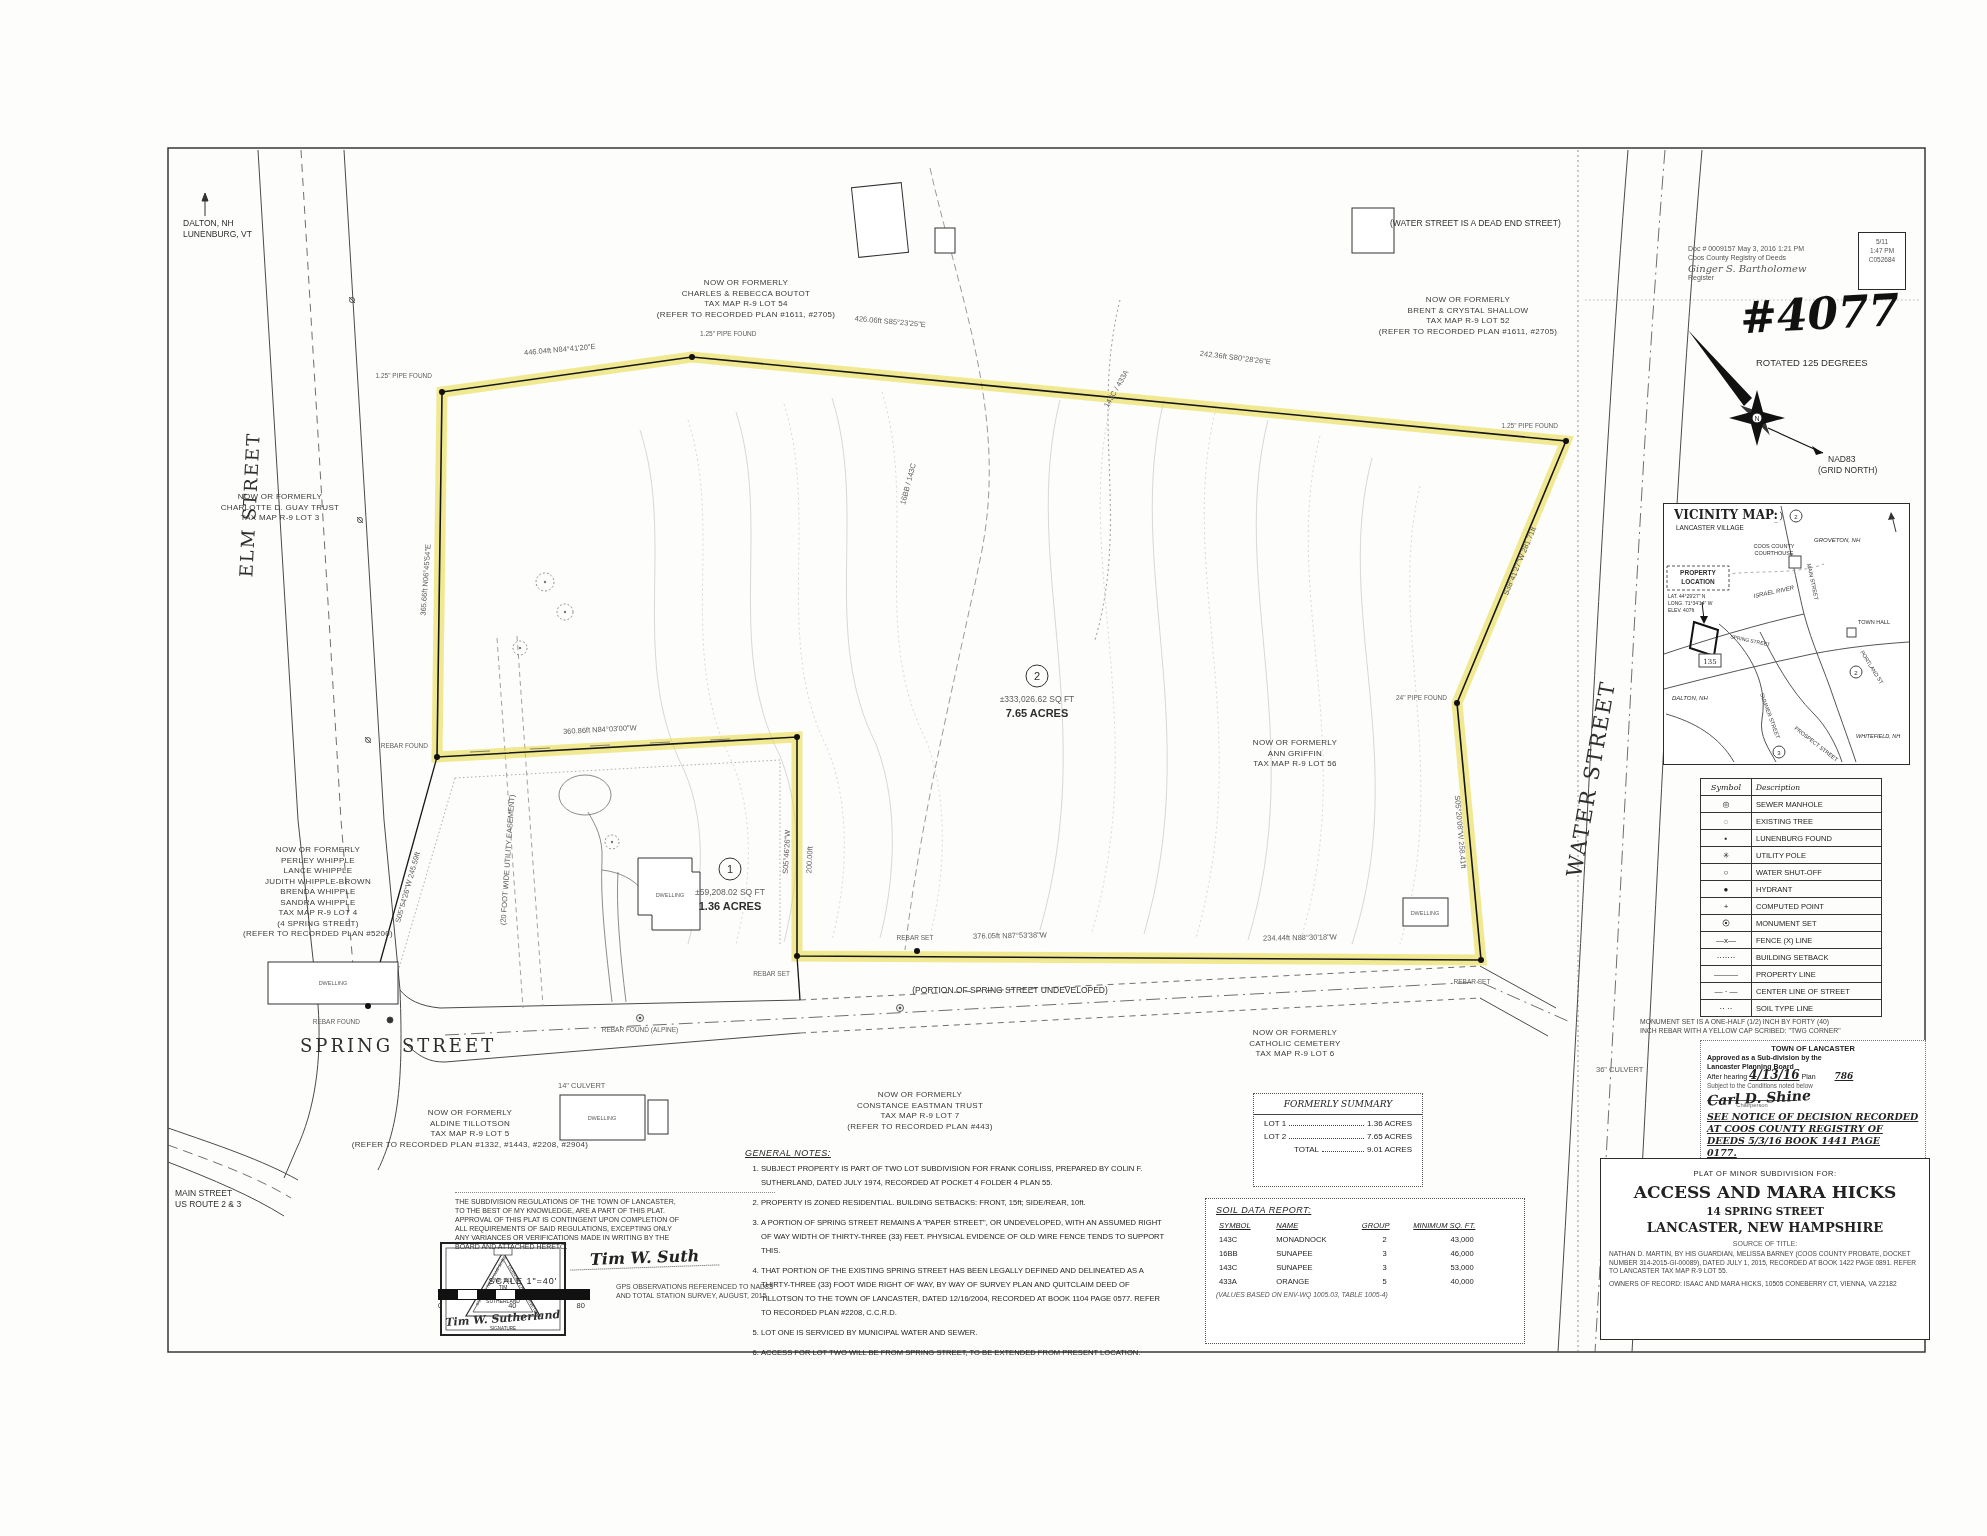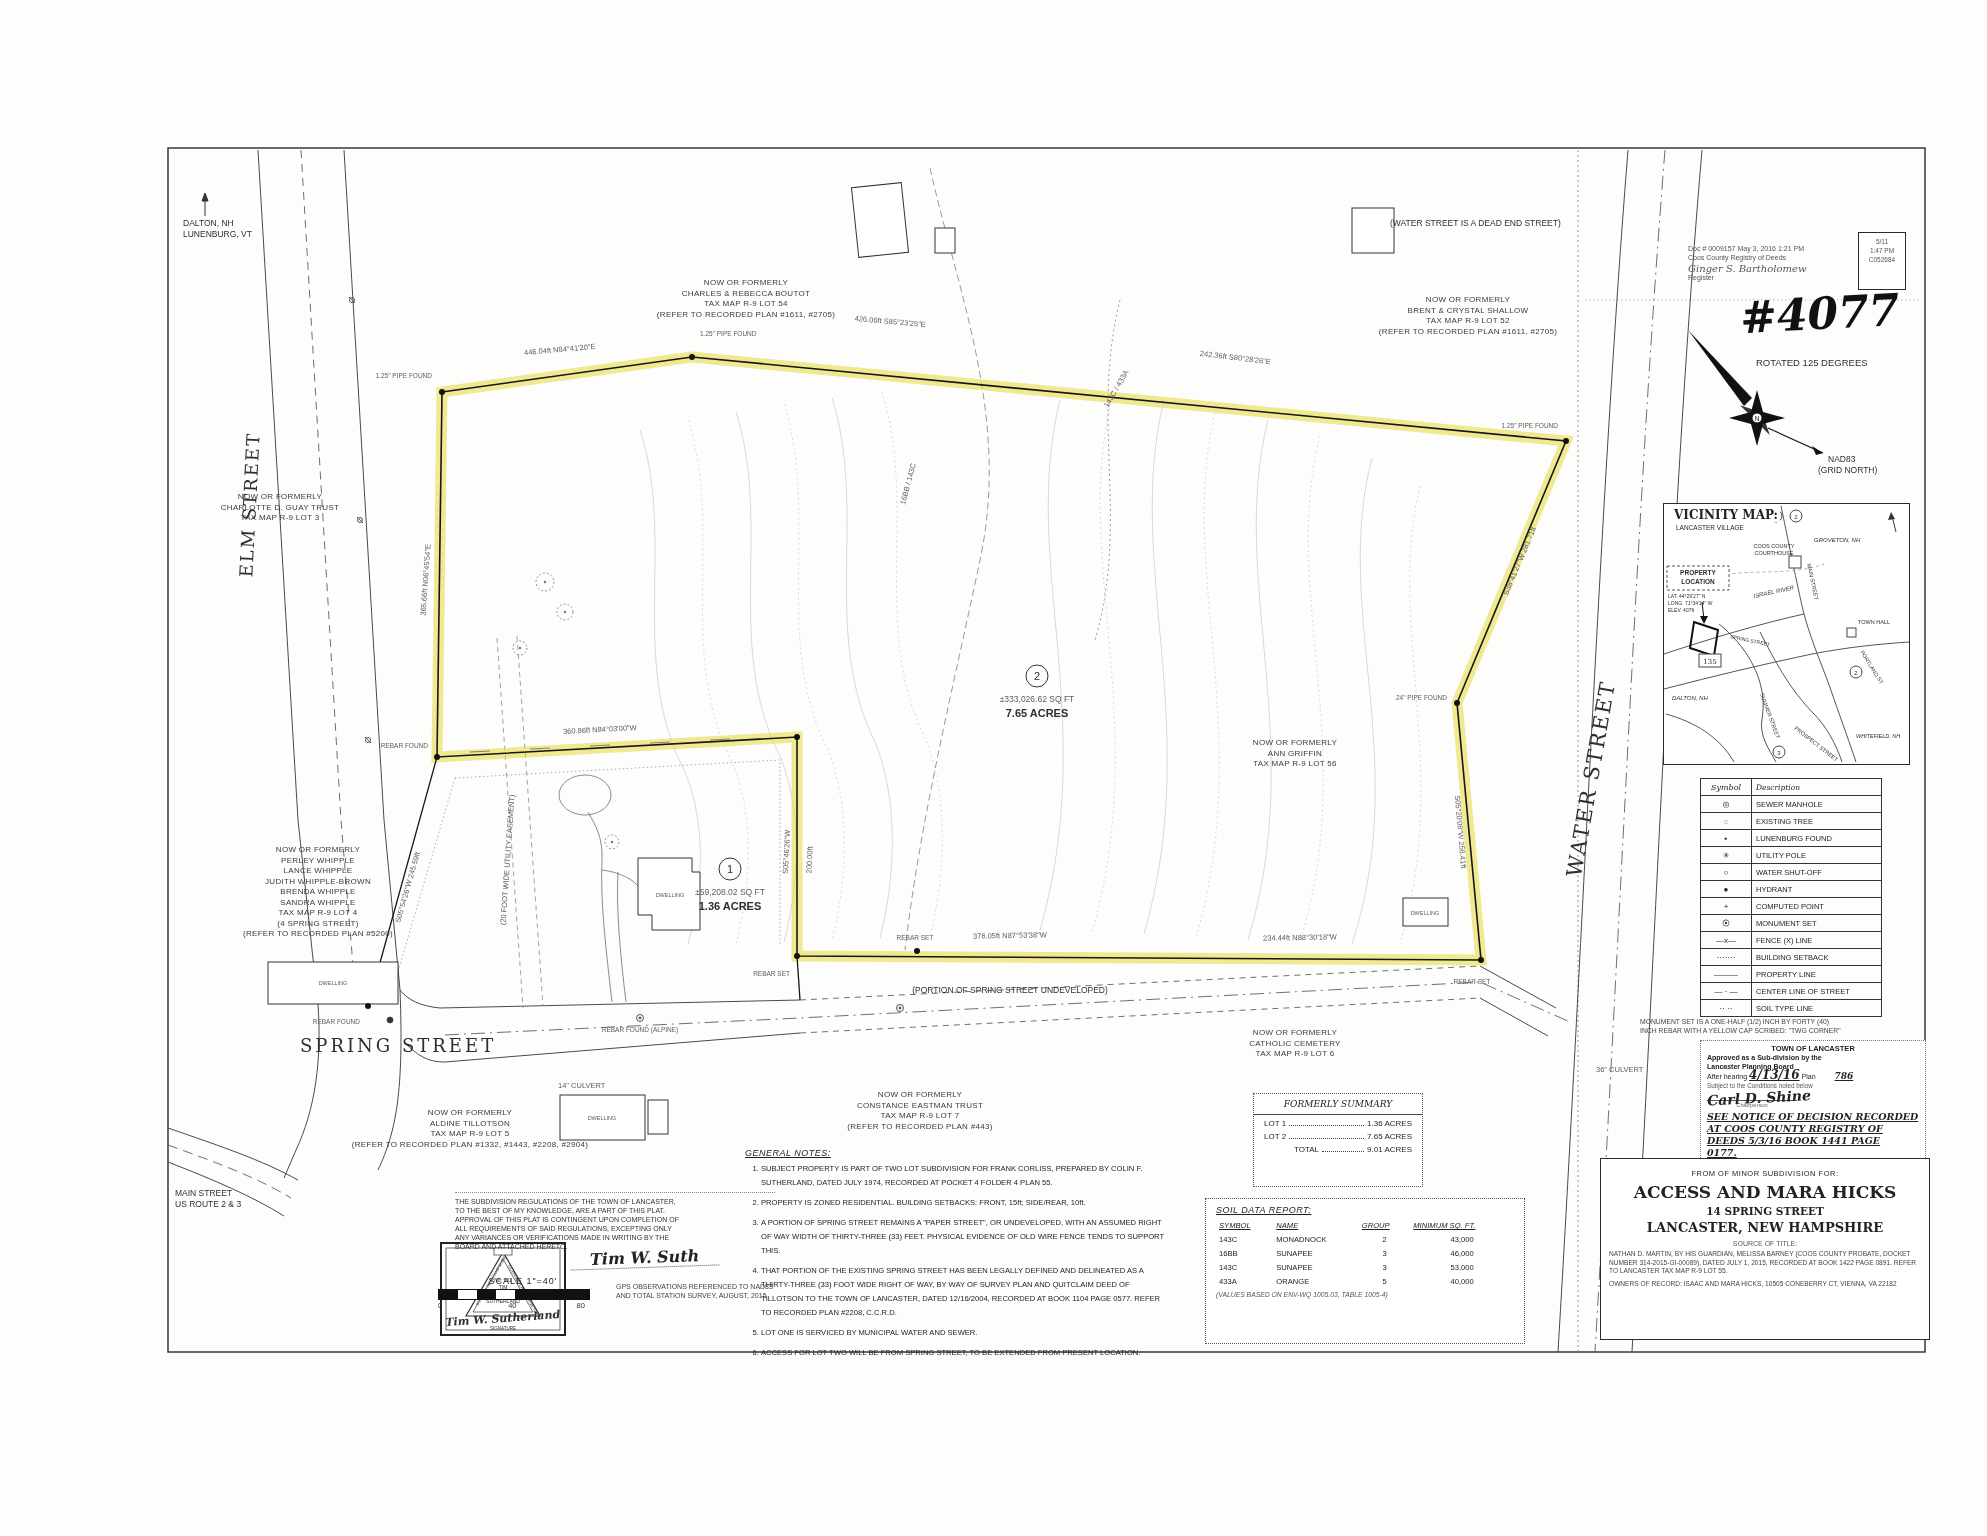--- a/index.html
+++ b/index.html
@@ -445,21 +445,21 @@
   <div class="c" style="font-size:5.8px;color:#666;border-top:1px solid #555;width:90px;">Chairperson</div>
   <div class="hw" style="font-size:9.5px;line-height:12px;text-decoration:underline;margin-top:1px;">
         <div>SEE NOTICE OF DECISION RECORDED</div>
         <div>AT COOS COUNTY REGISTRY OF</div>
         <div>DEEDS 5/3/16 BOOK 1441 PAGE</div>
         <div>0177.</div>
       </div>
 </div>
 
 <div class="abs box" style="left:1600px;top:1158px;width:312px;height:168px;padding:6px 8px;">
-  <div class="c" style="font-size:7.5px;letter-spacing:.5px;margin-top:4px;">FROM OF MINOR SUBDIVISION FOR:</div>
+  <div class="c" style="font-size:7.5px;letter-spacing:.5px;margin-top:4px;">PLAT OF MINOR SUBDIVISION FOR:</div>
   <div class="c serif" style="font-size:17px;font-weight:bold;margin-top:4px;">ACCESS AND MARA HICKS</div>
   <div class="c serif" style="font-size:10.5px;font-weight:bold;margin-top:3px;">14 SPRING STREET</div>
   <div class="c serif" style="font-size:13px;font-weight:bold;margin-top:3px;">LANCASTER, NEW HAMPSHIRE</div>
   <div class="c" style="font-size:7px;color:#555;margin-top:5px;">SOURCE OF TITLE:</div>
   <div style="font-size:6.6px;line-height:8.5px;color:#444;margin-top:3px;">NATHAN D. MARTIN, BY HIS GUARDIAN, MELISSA BARNEY (COOS COUNTY PROBATE, DOCKET NUMBER 314-2015-GI-00089), DATED JULY 1, 2015, RECORDED AT BOOK 1422 PAGE 0891. REFER TO LANCASTER TAX MAP R-9 LOT 55.</div>
   <div style="font-size:6.6px;line-height:8.5px;color:#444;margin-top:4px;">OWNERS OF RECORD: ISAAC AND MARA HICKS, 10505 CONEBERRY CT, VIENNA, VA 22182</div>
 </div>
 
 
 <div class="abs" style="left:440px;top:1242px;width:122px;height:90px;border:2px solid #222;background:#fff;">

